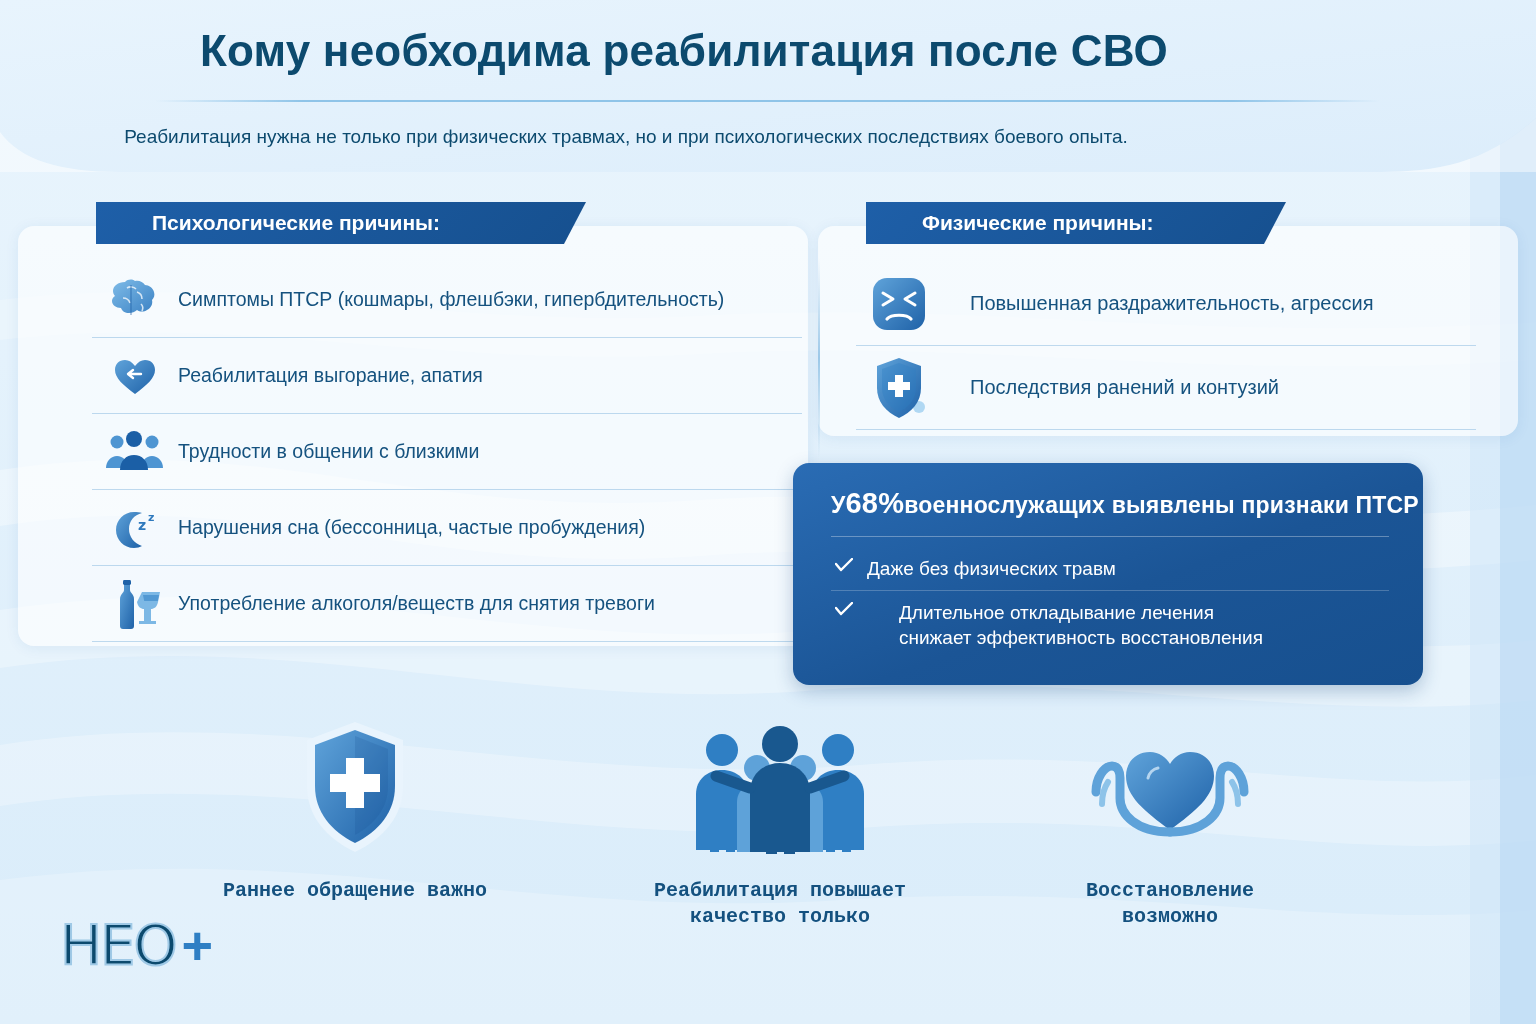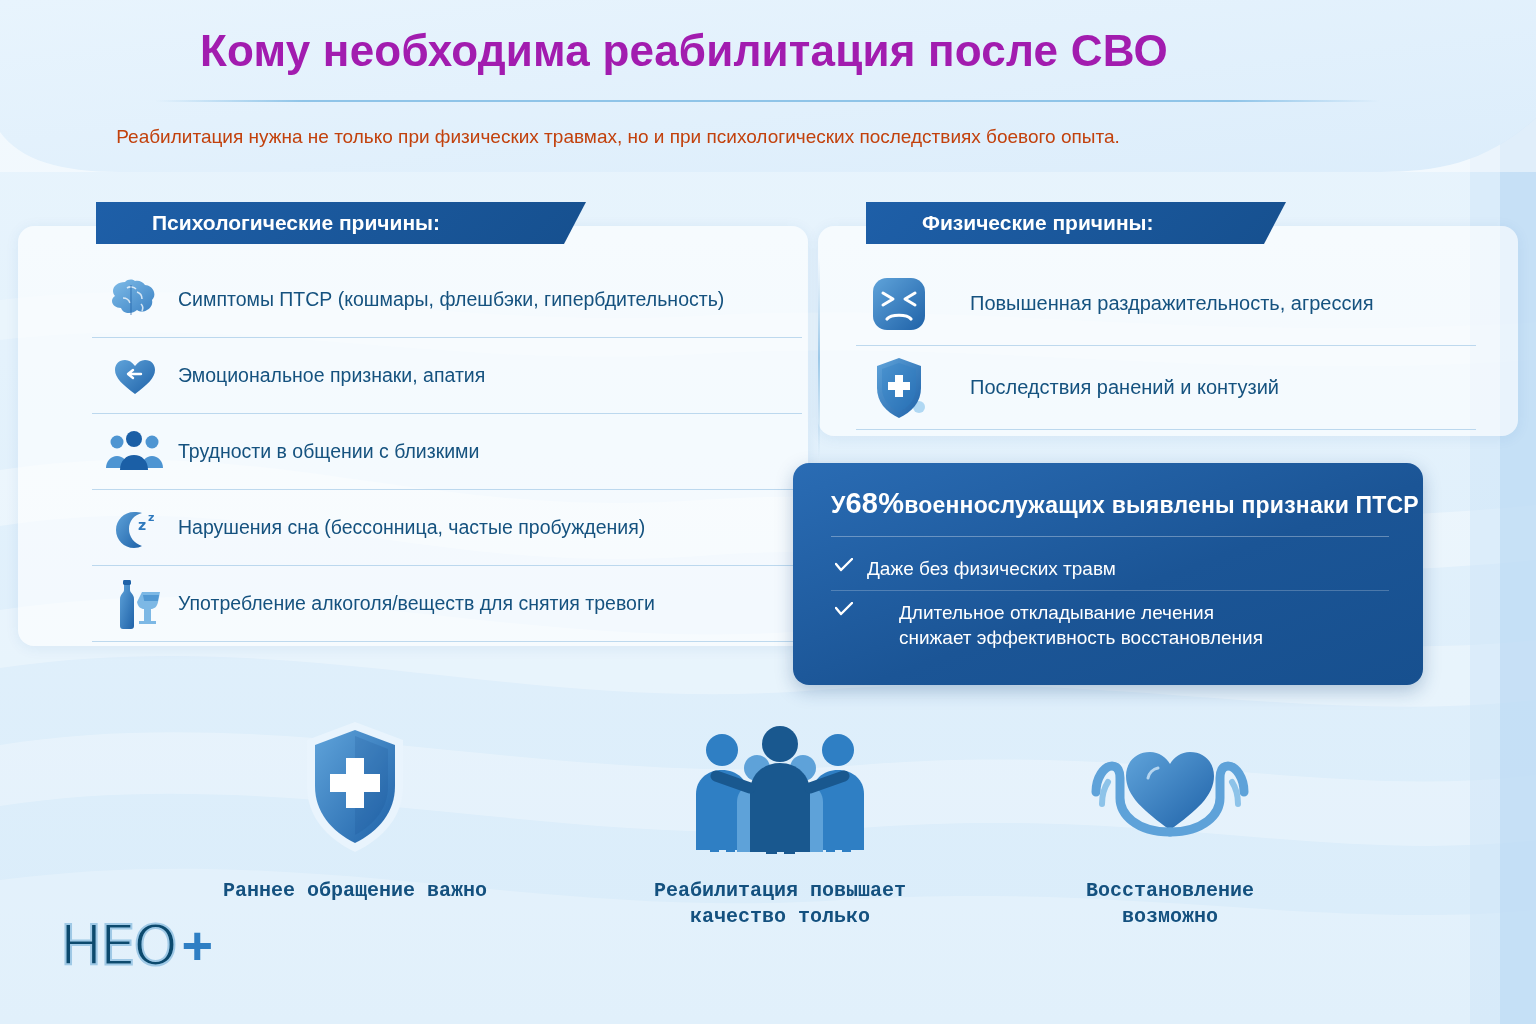--- a/index.html
+++ b/index.html
@@ -20,30 +20,30 @@
     position: absolute; left: 0; top: 0; width: 1536px; height: 172px;
     z-index: 2;
   }
   .header-shape {
     position: absolute; inset: 0;
   }
   .title {
     position: absolute; top: 26px; left: 0; width: 1368px;
     text-align: center;
     font-size: 44px; font-weight: bold; letter-spacing: .2px;
-    color: #a21caf;
+    color: #0c4a6e;
   }
   .title-rule {
     position: absolute; top: 100px; left: 155px; width: 1225px; height: 2px;
     background: linear-gradient(to right, rgba(17,80,143,0), #8fc4e8 12%, #8fc4e8 88%, rgba(17,80,143,0));
   }
   .subtitle {
-    position: absolute; top: 126px; left: 4px; width: 1228px;
+    position: absolute; top: 126px; left: 12px; width: 1228px;
     text-align: center;
-    font-size: 19px; color: #c2410c; font-weight: 500;
+    font-size: 19px; color: #0c4a6e; font-weight: 500;
   }
 
   
   .panel {
     position: absolute; z-index: 2;
     background: rgba(255,255,255,.62);
     border-radius: 16px;
     box-shadow: 0 2px 14px rgba(26,95,160,.08);
   }
   #panel-left  { left: 18px;  top: 226px; width: 790px; height: 420px; }
@@ -204,21 +204,21 @@
     <div class="txt">Симптомы ПТСР (кошмары, флешбэки, гипербдительность)</div>
   </div>
 
   <div class="row">
     <div class="ico">
       <svg width="56" height="48" viewBox="0 0 56 48">
         <path d="M28 42C16 33 8 26 8 18 8 12 12 8 18 8c4 0 7 2 10 6 3-4 6-6 10-6 6 0 10 4 10 10 0 8-8 15-20 24z" fill="url(#gIco)"></path>
         <path d="M34 22h-12M26 18l-5 4 5 4" stroke="#ffffff" stroke-width="2.4" fill="none" stroke-linecap="round" stroke-linejoin="round"></path>
       </svg>
     </div>
-    <div class="txt">Эмоциональное признаки, апатия</div>
+    <div class="txt">Реабилитация выгорание, апатия</div>
   </div>
 
   <div class="row">
     <div class="ico">
       <svg width="62" height="48" viewBox="0 0 62 48">
         <circle cx="13" cy="14" r="6.5" fill="#4e95d2"></circle>
         <path d="M2 40c0-7 5-12 11-12s11 5 11 12z" fill="#4e95d2"></path>
         <circle cx="48" cy="14" r="6.5" fill="#4e95d2"></circle>
         <path d="M37 40c0-7 5-12 11-12s11 5 11 12z" fill="#4e95d2"></path>
         <circle cx="30" cy="11" r="8" fill="#1b5fa6"></circle>

